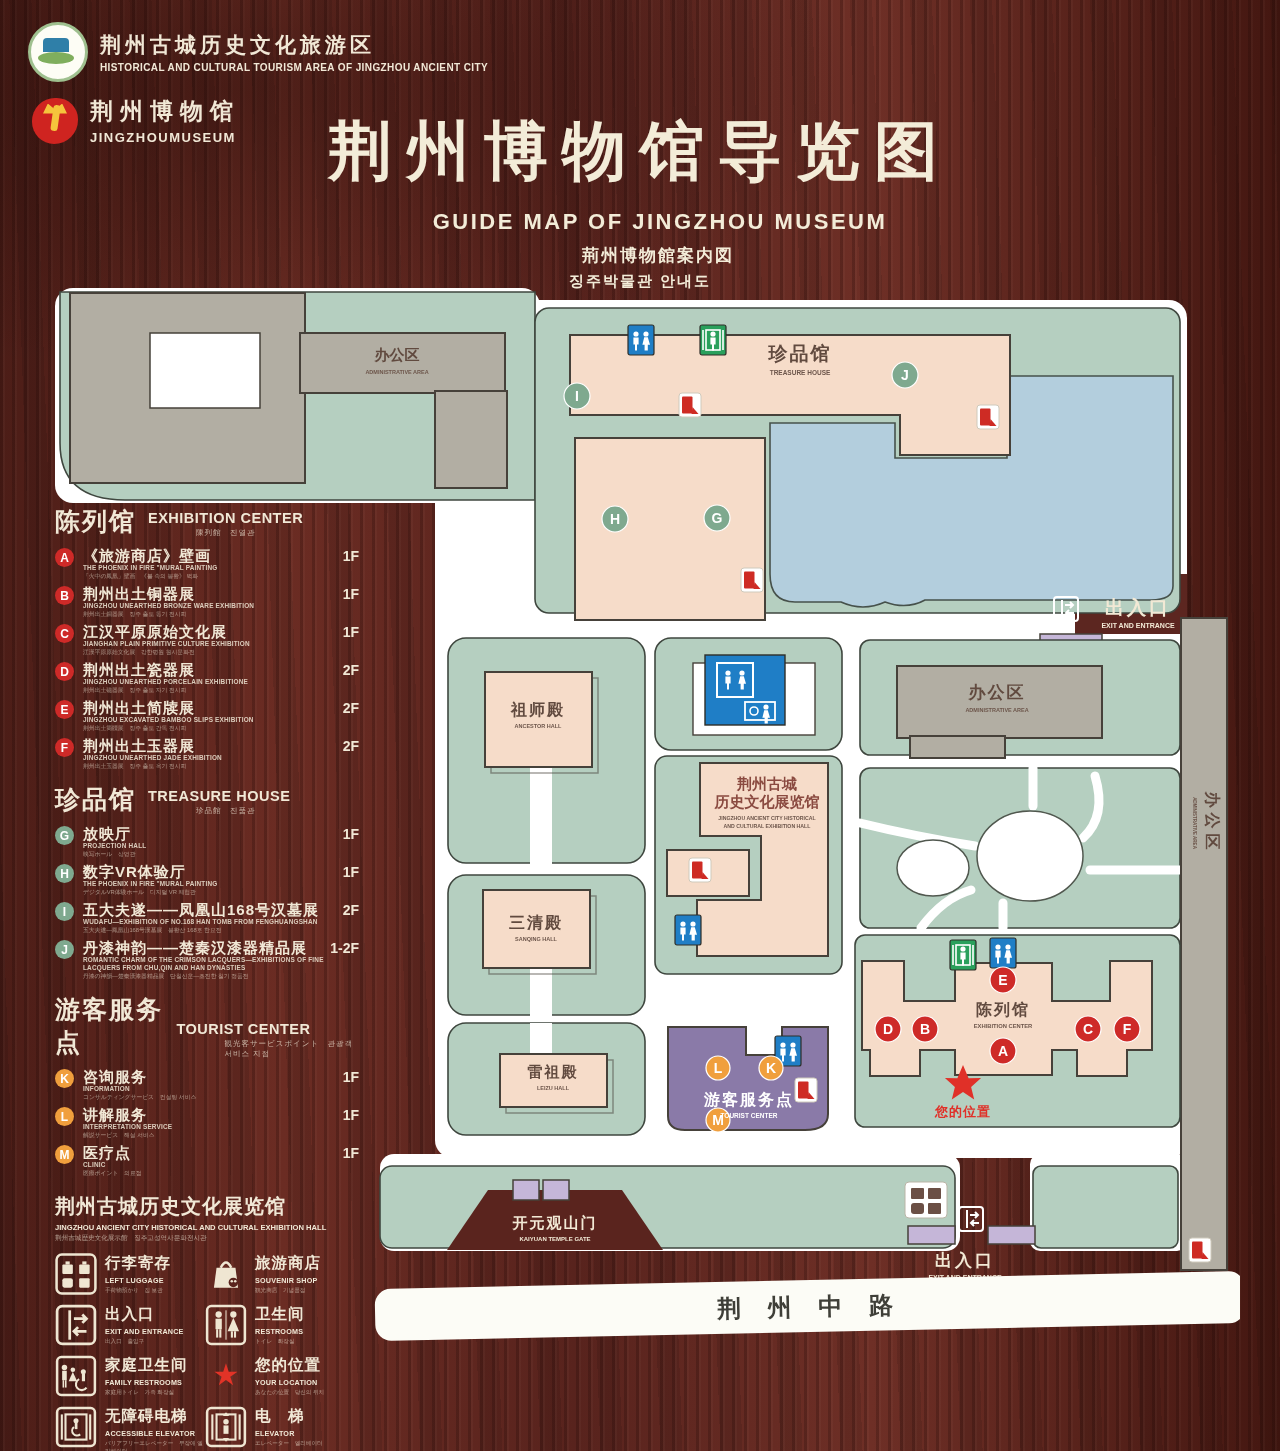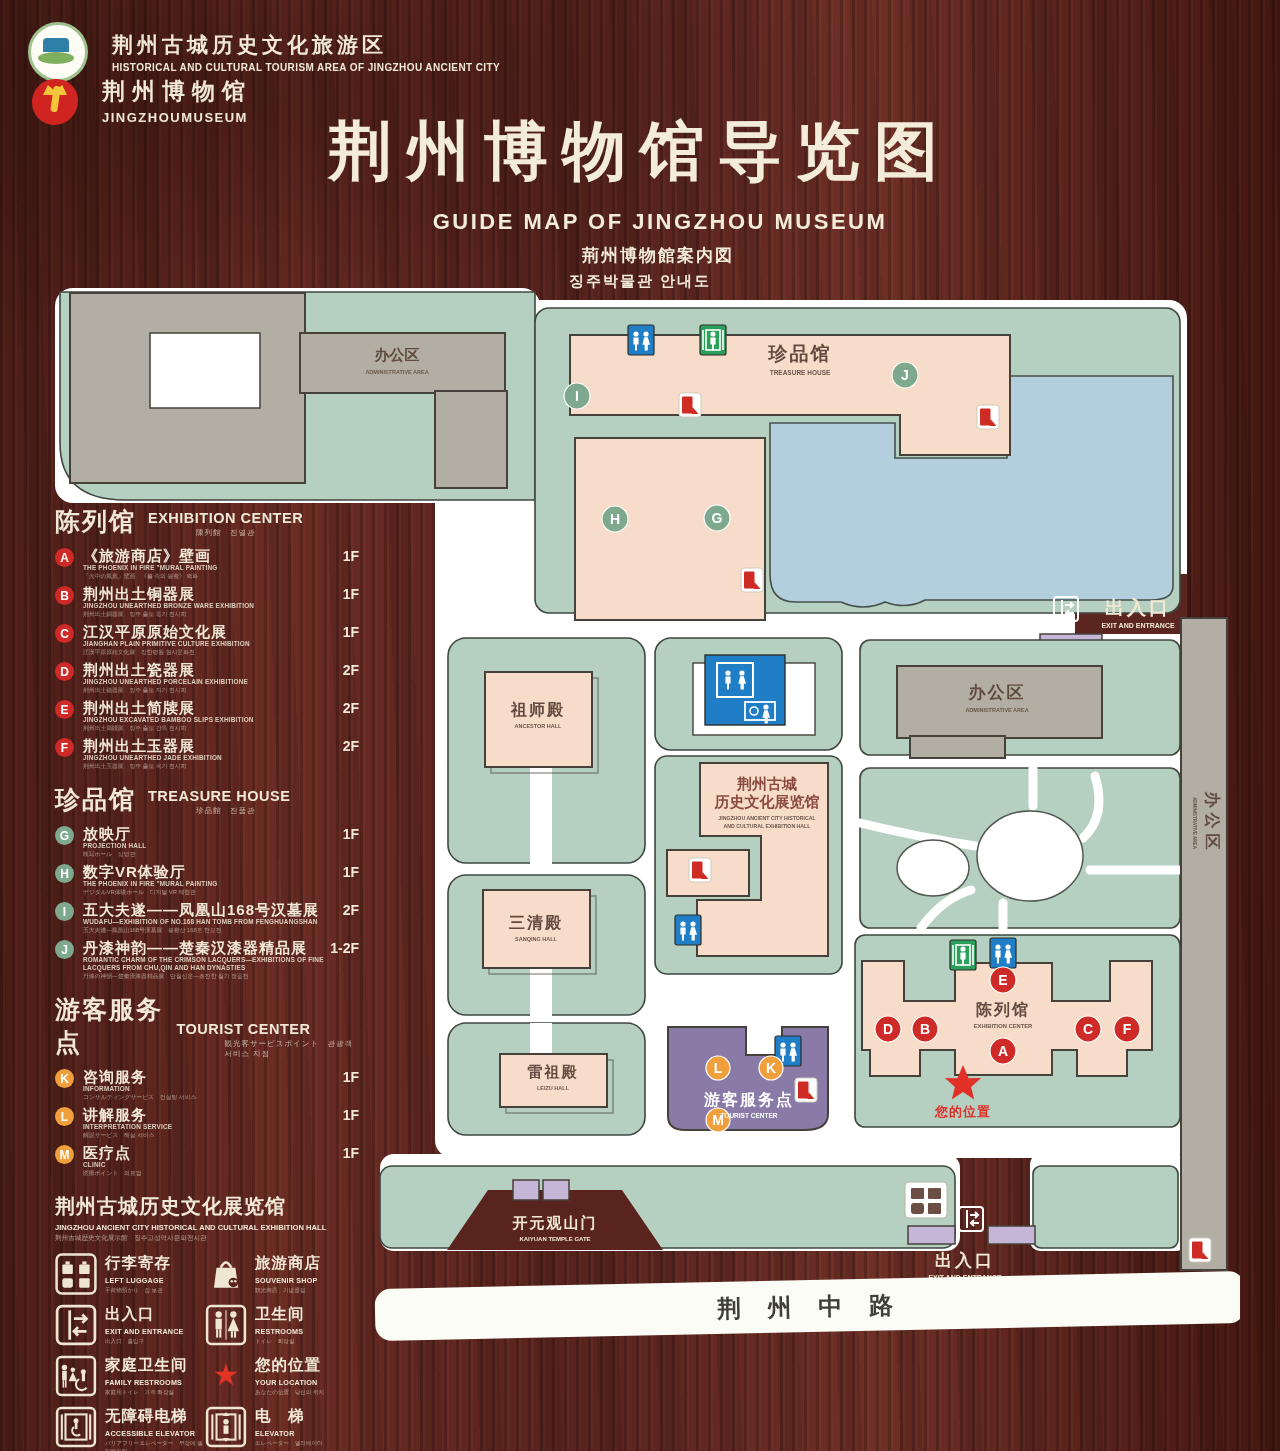--- a/index.html
+++ b/index.html
@@ -5,23 +5,23 @@
   html,body{margin:0;padding:0;}
   .stage{position:relative;width:1280px;height:1451px;overflow:hidden;
     font-family:"Liberation Sans","DejaVu Sans",sans-serif;
     background:
       radial-gradient(900px 420px at 18% 6%, rgba(20,4,2,.35), transparent 70%),
       repeating-linear-gradient(90deg, rgba(25,6,4,.22) 0 3px, rgba(255,240,220,.03) 3px 5px, transparent 5px 12px),
       repeating-linear-gradient(88deg, rgba(0,0,0,.10) 0 22px, transparent 22px 60px),
       linear-gradient(90deg,#4c1d17,#6b2c23 22%,#58231d 45%,#6e2f26 68%,#441711 100%);
   }
   
-  .logoRow{position:absolute;display:flex;align-items:center;gap:24px;color:#f1e8d6;}
+  .logoRow{position:absolute;display:flex;align-items:center;gap:12px;color:#f1e8d6;}
   .lg1{left:28px;top:22px;}
-  .lg2{left:32px;top:76px;align-items:flex-end;}
+  .lg2{left:32px;top:96px;}
   .emb1{width:54px;height:54px;border-radius:50%;background:#fdfdf5;border:3px solid #9fc08f;position:relative;flex:0 0 auto;}
   .emb1:before{content:"";position:absolute;left:12px;top:13px;width:26px;height:14px;background:#2f7fa8;border-radius:4px 4px 0 0;}
   .emb1:after{content:"";position:absolute;left:7px;top:27px;width:36px;height:12px;background:#7fae5d;border-radius:50%;}
   .emb2{width:46px;height:46px;border-radius:50% 46% 52% 48%;background:#cf2420;position:relative;flex:0 0 auto;}
   .emb2:before{content:"";position:absolute;left:20px;top:7px;width:7px;height:26px;background:#f5c53c;border-radius:3px;transform:rotate(8deg);}
   .emb2:after{content:"";position:absolute;left:11px;top:6px;width:24px;height:10px;background:#f5c53c;clip-path:polygon(0 100%,20% 0,50% 60%,80% 0,100% 100%);}
   .lgT1{font-size:21px;font-weight:900;letter-spacing:4px;}
   .lgT2{font-size:10px;font-weight:700;letter-spacing:.4px;margin-top:3px;}
   .lg2 .lgT1{font-size:23px;letter-spacing:7px;}
   .lg2 .lgT2{font-size:13px;letter-spacing:1.5px;}

